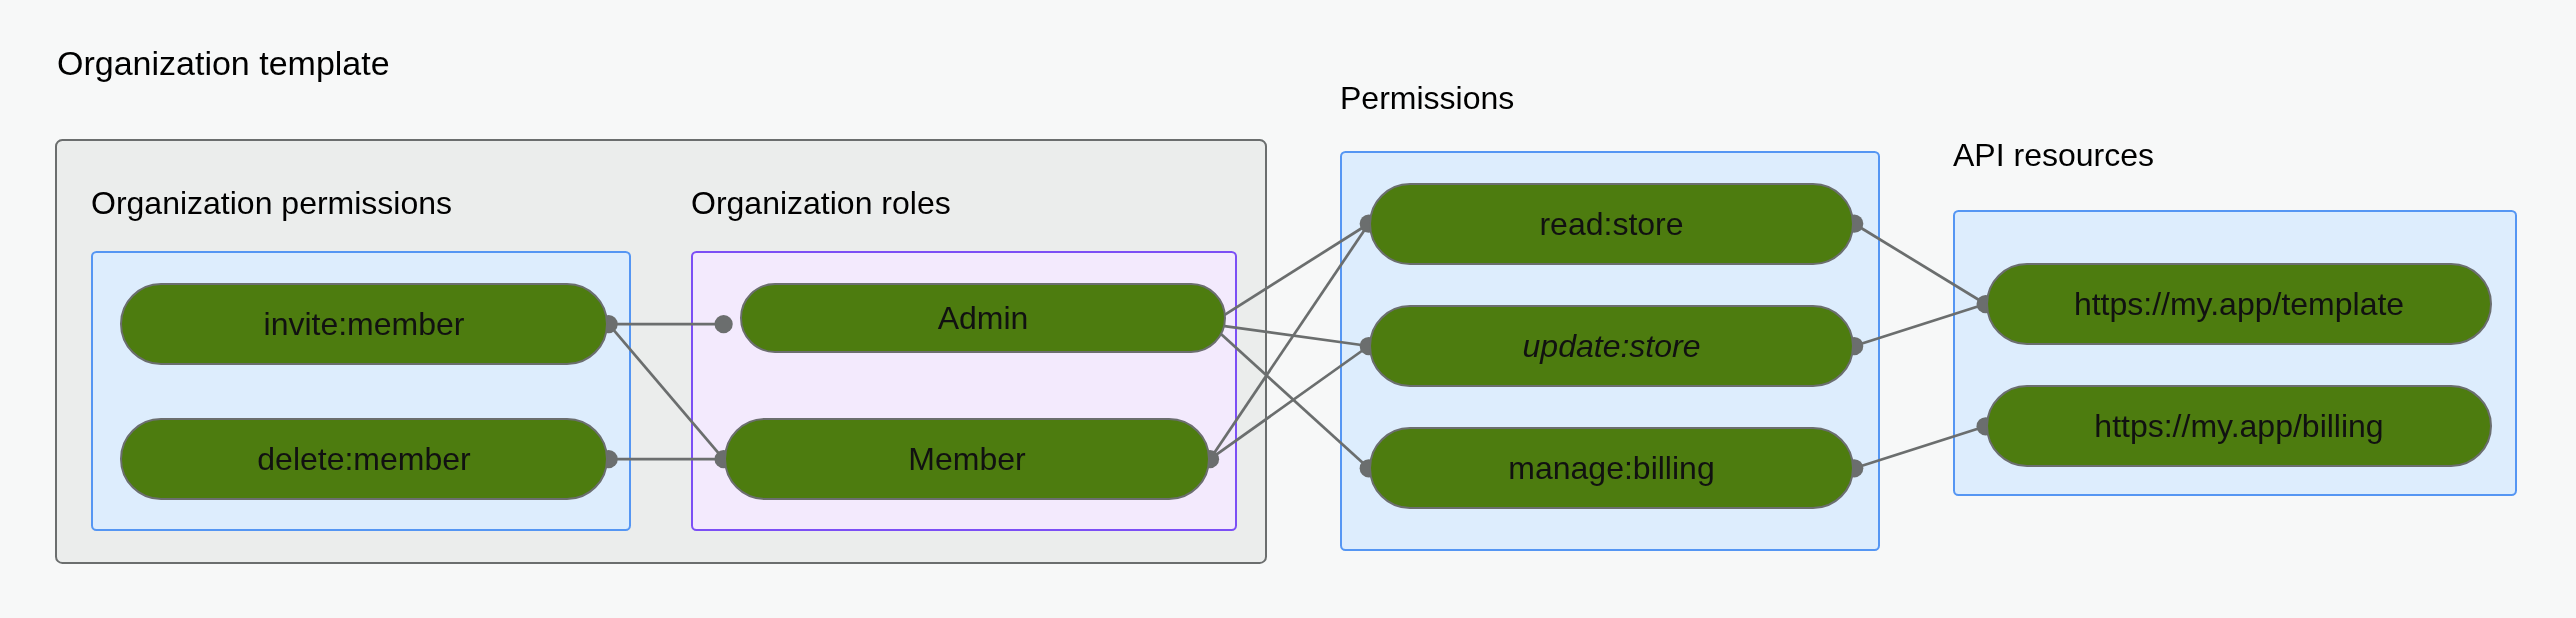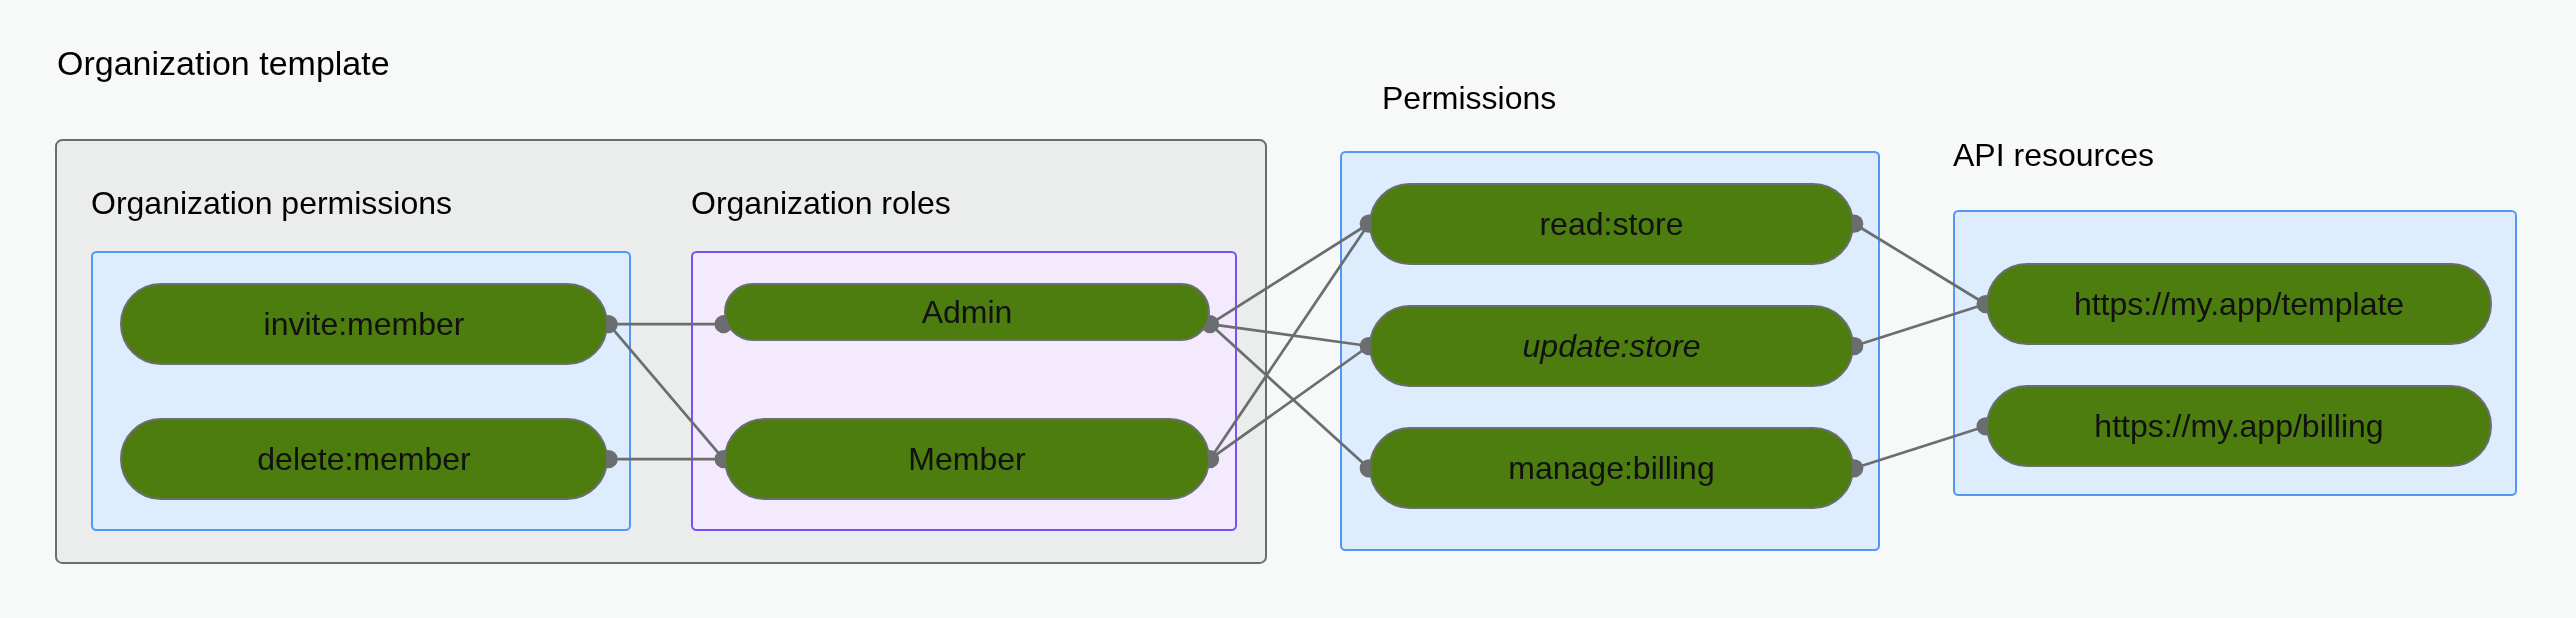--- a/index.html
+++ b/index.html
@@ -93,26 +93,26 @@
       <circle cx="2032" cy="513" r="10" fill="#6b6e6e"></circle>
       <circle cx="2176" cy="467" r="10" fill="#6b6e6e"></circle>
     </svg>
 <div class="group group-outer" style="left: 55px; top: 139px; width: 1212px; height: 425px;"></div>
     <div class="caption caption-lg" style="left: 57px; top: 46px;">Organization template</div>
     <div class="group group-blue" style="left: 91px; top: 251px; width: 540px; height: 280px;"></div>
     <div class="caption caption-md" style="left: 91px; top: 187px;">Organization permissions</div>
     <div class="group group-purple" style="left: 691px; top: 251px; width: 546px; height: 280px;"></div>
     <div class="caption caption-md" style="left: 691px; top: 187px; text-align: right;">Organization roles</div>
     <div class="group group-blue" style="left: 1340px; top: 151px; width: 540px; height: 400px;"></div>
-    <div class="caption caption-md" style="left: 1382px; top: 82px;">Permissions</div>
+    <div class="caption caption-md" style="left: 1340px; top: 82px;">Permissions</div>
     <div class="group group-blue" style="left: 1953px; top: 210px; width: 564px; height: 286px;"></div>
     <div class="caption caption-md" style="left: 1953px; top: 139px;">API resources</div>
     <div class="node" style="left: 120px; top: 283px; width: 488px; height: 82px;">invite:member</div>
     <div class="node" style="left: 120px; top: 418px; width: 488px; height: 82px;">delete:member</div>
-    <div class="node" style="left: 724px; top: 283px; width: 486px; height: 58px;">Admin</div>
+    <div class="node" style="left: 740px; top: 283px; width: 486px; height: 70px;">Admin</div>
     <div class="node" style="left: 724px; top: 418px; width: 486px; height: 82px;">Member</div>
     <div class="node" style="left: 1369px; top: 183px; width: 485px; height: 82px;">read:store</div>
     <div class="node" style="left: 1369px; top: 305px; width: 485px; height: 82px; font-style: italic;">update:store</div>
     <div class="node" style="left: 1369px; top: 427px; width: 485px; height: 82px;">manage:billing</div>
     <div class="node" style="left: 1986px; top: 263px; width: 506px; height: 82px;">https://my.app/template</div>
     <div class="node" style="left: 1986px; top: 385px; width: 506px; height: 82px;">https://my.app/billing</div>
   </div>
 
 
 </body></html>

